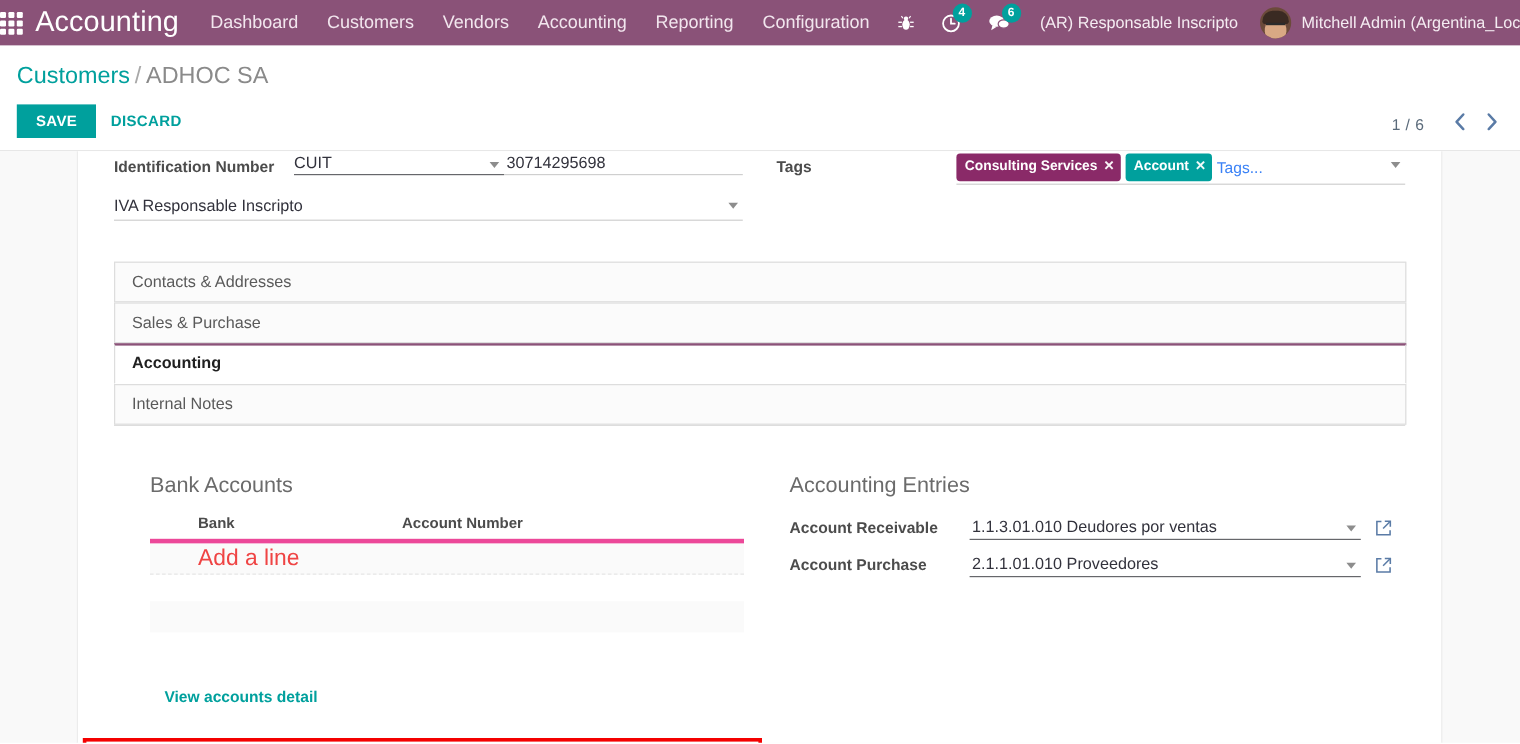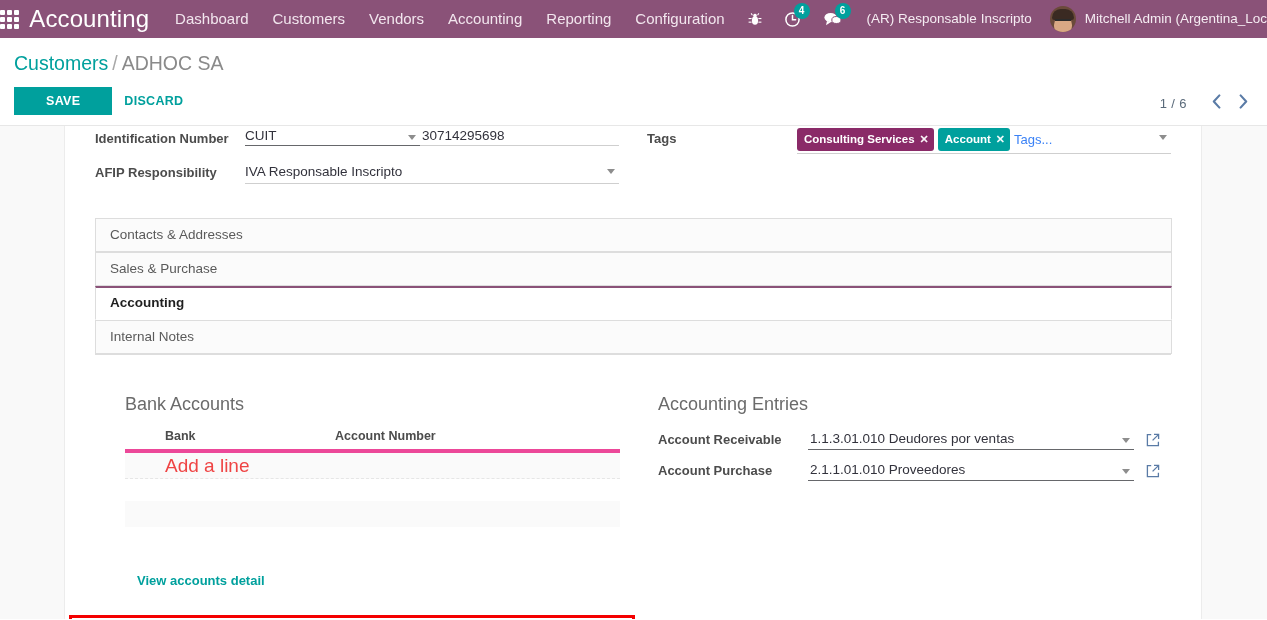--- a/index.html
+++ b/index.html
@@ -145,21 +145,21 @@
     align-items: center;
     margin-top: 11px;
   }
   .btn-save {
     background: #00a09d;
     color: #ffffff;
     border: none;
     font-size: 12.5px;
     font-weight: 700;
     letter-spacing: .3px;
-    padding: 7px 32px;
+    padding: 7px 16px;
     cursor: pointer;
     font-family: "Liberation Sans", sans-serif;
   }
   .btn-discard {
     background: transparent;
     border: none;
     color: #00a09d;
     font-size: 12.5px;
     font-weight: 700;
     letter-spacing: .3px;
@@ -507,21 +507,20 @@
           <div class="split-field" style="flex:1;">
             <div class="split-a">
               <span>CUIT</span>
               <span class="caret"></span>
             </div>
             <div class="split-b">30714295698</div>
           </div>
         </div>
 
         <div class="fld-row">
-          <div class="fld-label">AFIP Responsibility</div>
           <div class="fld-value">
             <span>IVA Responsable Inscripto</span>
             <span class="caret"></span>
           </div>
         </div>
       </div>
 
       <div class="col-right">
         <div class="fld-row">
           <div class="fld-label">Tags</div>

